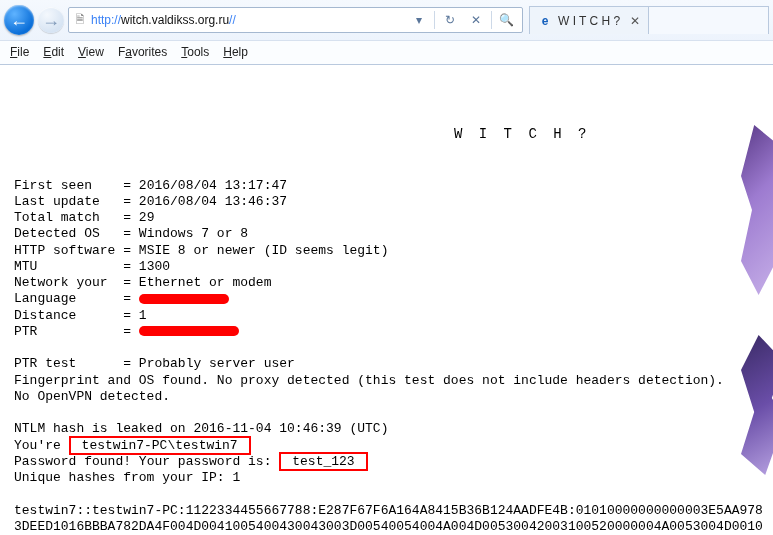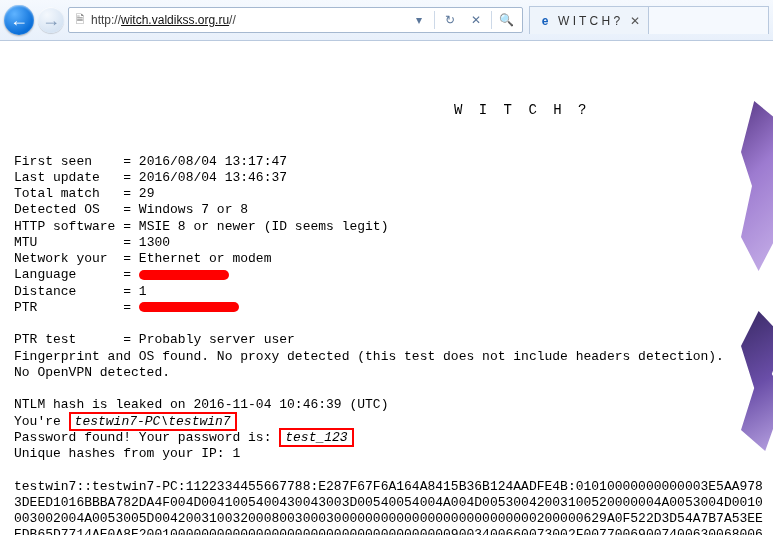--- a/index.html
+++ b/index.html
@@ -59,22 +59,22 @@
     display:flex;align-items:center;justify-content:center;
     font-size:11px;color:#666;
   }
   .addr-text {
     flex: 1;
     font-size: 12px;
     color: #555;
     white-space: nowrap;
     overflow: hidden;
   }
-  .addr-text .proto { color: #404040; }
-  .addr-text .host { color: #111; text-decoration: underline; }
+  .addr-text .proto { color: #3b82f6; }
+  .addr-text .host { color: #111; }
   .addr-tool {
     width: 22px; height: 22px;
     display:flex;align-items:center;justify-content:center;
     color:#5a769a;
     font-size:12px;
     cursor:default;
   }
   .addr-sep {
     width:1px;height:18px;background:#cdd9e8;
   }
@@ -143,23 +143,22 @@
            clip-path: polygon(40% 0,100% 20%,70% 45%,100% 60%,55% 100%,0 85%,30% 55%,0 25%);}
   .redact {
     display:inline-block;
     background:#ff0000;
     height:10px;
     border-radius:5px;
     vertical-align:middle;
   }
   .redbox {
     border:2px solid #ff0000;
-    padding:0 4px;
+    padding:0 11px;
     display:inline;
-    font-style:italic;
   }
   .bold { font-weight:normal; }
   .block { display:block; white-space:pre-wrap; word-break:break-all; }
 </style>
 </head>
 <body>
 
 <div class="chrome">
   <div class="nav-row">
     <div class="nav-btn back-btn arrow-left"></div>
@@ -176,20 +175,28 @@
     </div>
     <div class="tab-strip">
       <div class="tab">
         <span class="favicon">e</span>
         <span>W I T C H ?</span>
         <span class="close">✕</span>
       </div>
       <div class="tab newtab"></div>
     </div>
   </div>
+  <div class="menu-row">
+    <span class="menu-item"><span class="ul">F</span><span></span>ile</span>
+    <span class="menu-item"><span class="ul">E</span>dit</span>
+    <span class="menu-item"><span class="ul">V</span>iew</span>
+    <span class="menu-item">F<span class="ul">a</span>vorites</span>
+    <span class="menu-item"><span class="ul">T</span>ools</span>
+    <span class="menu-item"><span class="ul">H</span>elp</span>
+  </div>
 </div>
 
 <div class="page">
 <div class="deco-img deco1"></div>
 <div class="deco-img deco2"></div>
 <div class="page-title">W I T C H ?</div>
 <span><span>First seen</span>    = <span>2016/08/04 13:17:47</span></span>
 <span><span>Last update</span>   = <span>2016/08/04 13:46:37</span></span>
 <span><span>Total match</span>   = <span>29</span></span>
 <span><span>Detected OS</span>   = <span>Windows 7 or 8</span></span>

